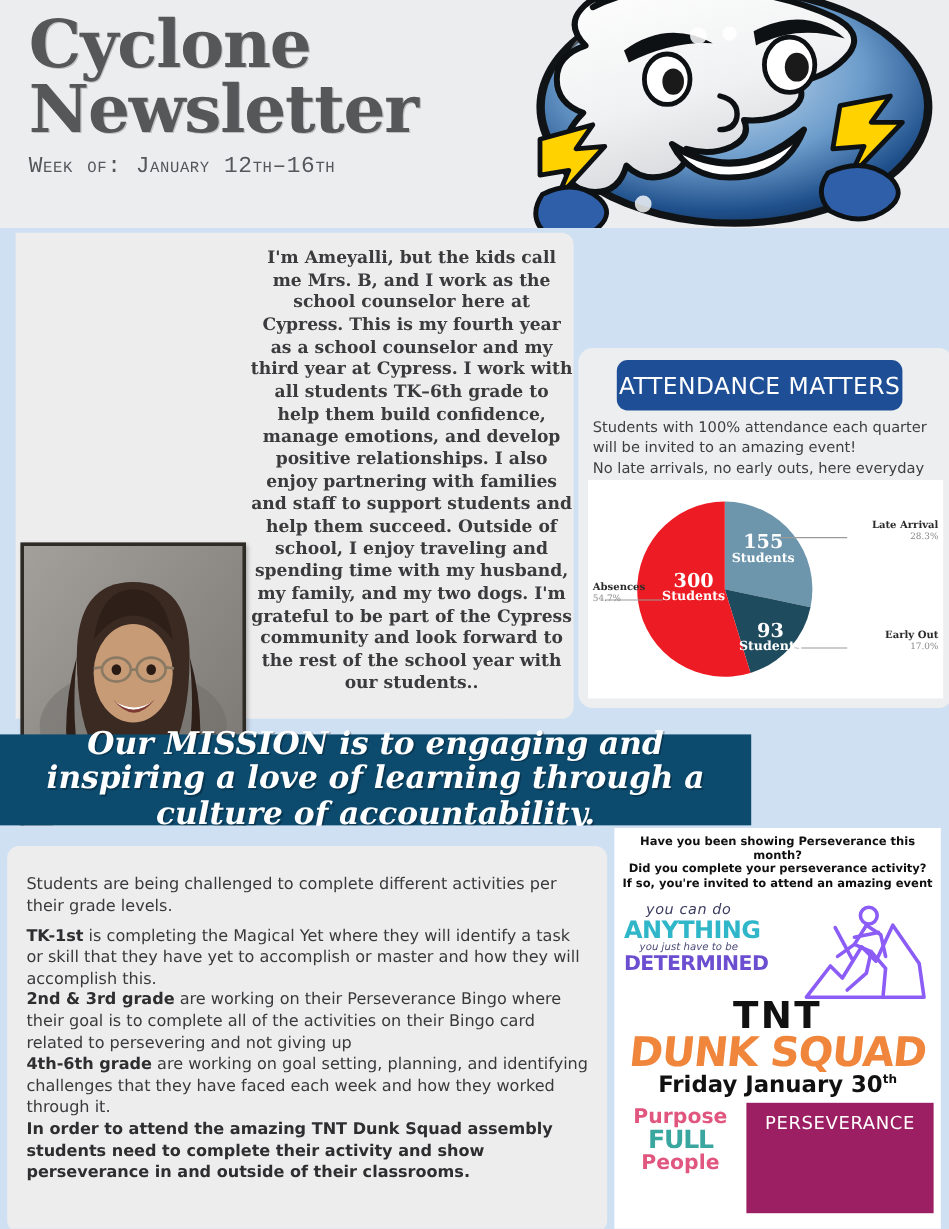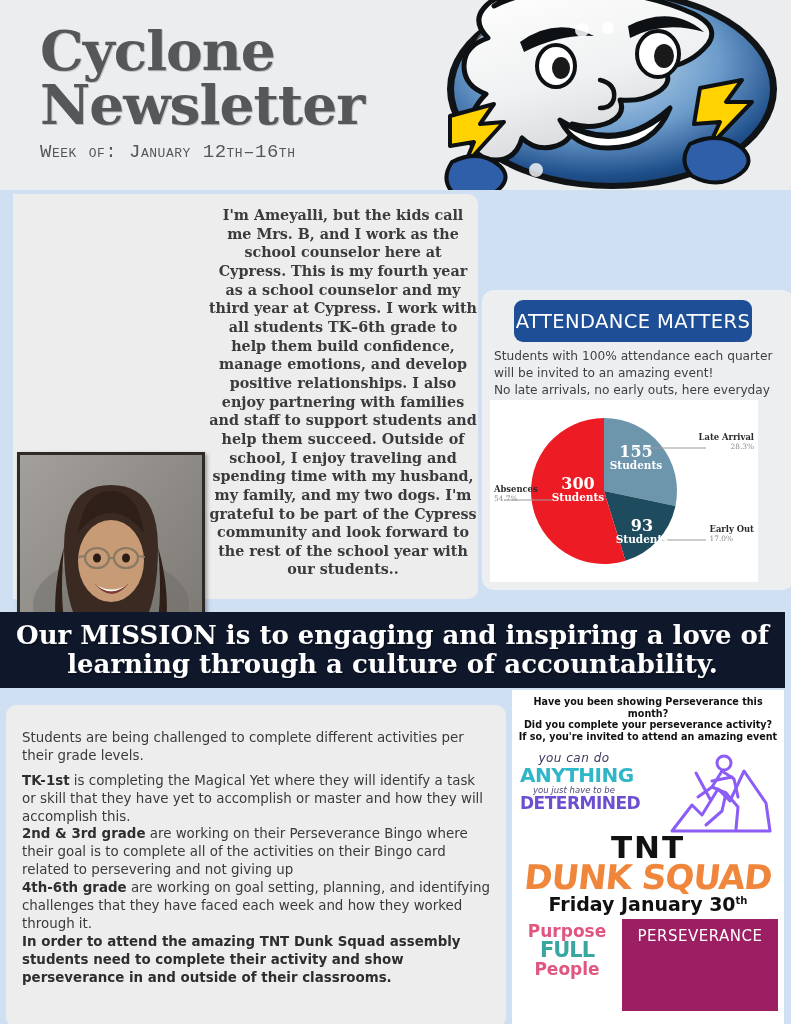--- a/index.html
+++ b/index.html
@@ -11,21 +11,21 @@
     overflow: hidden;
   }
   .page { position: absolute; inset: 0; background: #cfe0f2; }
 
   
   .header {
     position: absolute; left: 0; top: 0; width: 791px; height: 190px;
     background: #ecedee;
     overflow: hidden;
   }
-  .title-wrap { position: absolute; left: 24px; top: 24px; width: 430px; margin-left: 16px; }
+  .title-wrap { position: absolute; left: 24px; top: 10px; width: 430px; }
   .title-line {
     font-family: "DejaVu Serif", serif;
     font-weight: bold;
     font-size: 55px;
     line-height: 0.98;
     color: #555759;
     letter-spacing: -1px;
     text-shadow: 1px 1px 0 #bfc1c3;
   }
   .week-of {
@@ -84,29 +84,29 @@
     letter-spacing: 0.4px;
   }
   .attend-sub {
     position: absolute; left: 12px; top: 58px; width: 292px;
     font-family: "DejaVu Sans", sans-serif;
     font-size: 12.2px;
     line-height: 1.38;
     color: #3f3f41;
   }
   .chart-box {
-    position: absolute; left: 8px; top: 110px; width: 268px; height: 182px;
+    position: absolute; left: 8px; top: 110px; width: 296px; height: 182px;
     background: #fff;
   }
 
   
   .mission {
-    position: absolute; left: 0; top: 612px; width: 785px; height: 76px;
-    background: #0f172a;
-    display: flex; align-items: center; justify-content: center;
+    position: absolute; left: 0; top: 612px; width: 626px; height: 76px;
+    background: #0c4a6e;
+    display: flex; align-items: center; justify-content: center; font-style: italic;
   }
   .mission-text {
     font-family: "DejaVu Serif", serif;
     font-weight: bold;
     font-size: 26px;
     line-height: 1.12;
     color: #ffffff;
     text-align: center;
     text-shadow: 1.5px 1.5px 0 rgba(0,0,0,.25);
     padding: 0 14px;
@@ -340,21 +340,21 @@
             <line x1="160" y1="48" x2="216" y2="48"></line>
             <line x1="172" y1="140" x2="216" y2="140"></line>
             <line x1="62" y1="100" x2="14" y2="100"></line>
           </g>
         </svg>
 
         <div class="pie-lab" style="right:4px; top:32px; text-align:right;">
           <div class="nm">Late Arrival</div>
           <div class="pc">28.3%</div>
         </div>
-        <div class="pie-lab" style="right:4px; top:124px; text-align:left;">
+        <div class="pie-lab" style="right:4px; top:124px; text-align:right;">
           <div class="nm">Early Out</div>
           <div class="pc">17.0%</div>
         </div>
         <div class="pie-lab" style="left:4px; top:84px; text-align:left;">
           <div class="nm">Absences</div>
           <div class="pc">54.7%</div>
         </div>
 
         <div class="slice-val" style="left:116px; top:44px; width:60px;">
           <div class="n">155</div>

